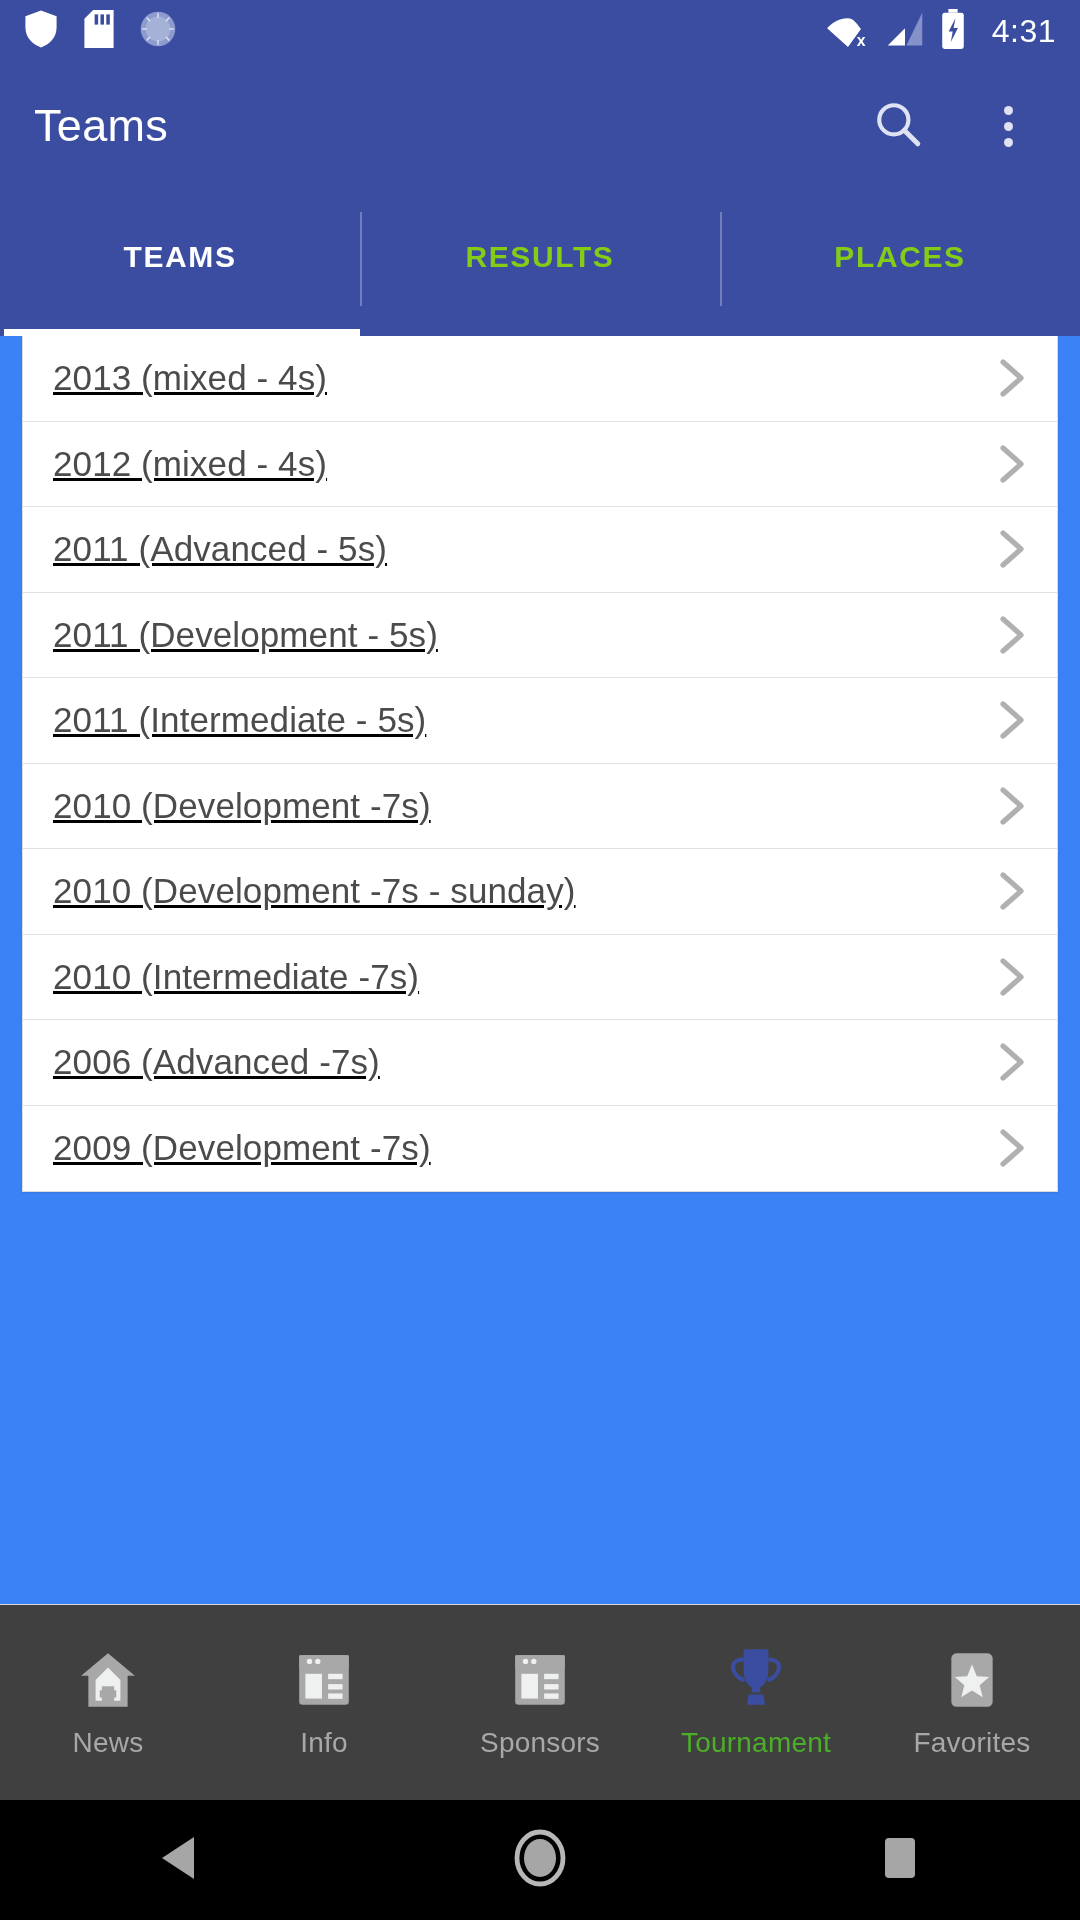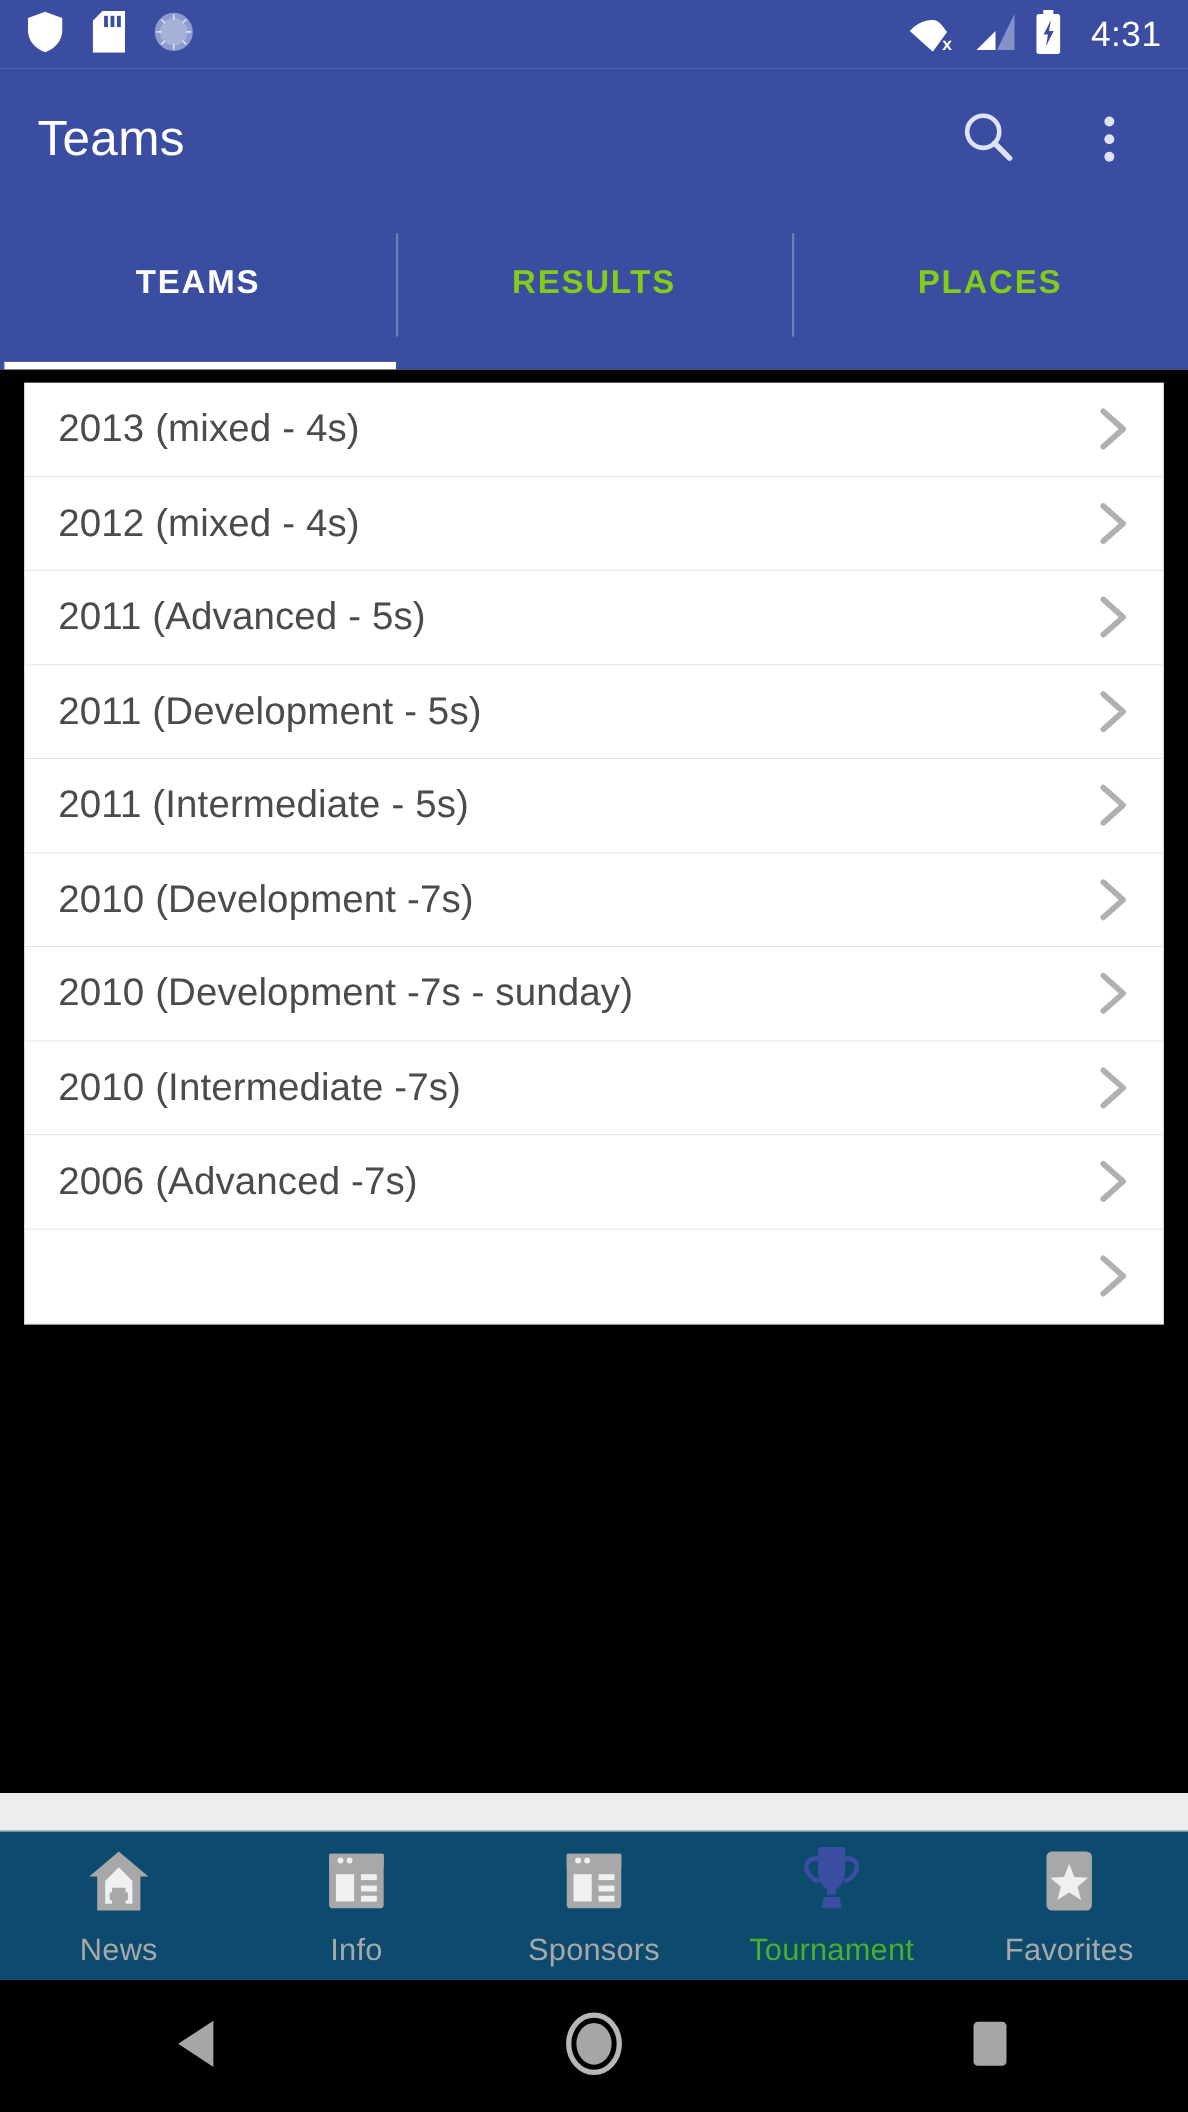--- a/index.html
+++ b/index.html
@@ -46,42 +46,42 @@
     content:""; position:absolute; left:0; top:22px; bottom:30px; width:2px;
     background:rgba(255,255,255,.28);
   }
   .tab-indicator{
     position:absolute; left:4px; bottom:0; width:356px; height:7px; background:#fff;
   }
 
   
   .content{
     position:absolute; left:0; right:0; top:336px; bottom:290px;
-    background:#000000; padding:12px 22px; overflow:hidden;
+    background:#3b82f6; padding:0 22px; overflow:hidden;text-decoration:underline;
   }
   .list{
     background:#fff; border:1px solid #dcdcdc; border-top:none;
     box-shadow:0 1px 2px rgba(0,0,0,.10);
   }
   .row{
     height:85.5px; display:flex; align-items:center;
     padding:0 22px 0 30px; border-bottom:1px solid #e2e2e2;
     cursor:pointer; background:#fff;
   }
   .row:last-child{ border-bottom:none; }
   .row-label{
     font-size:35px; color:#4b4b4b; font-weight:400; letter-spacing:.1px;
     white-space:nowrap;
   }
   .row-chevron{ margin-left:auto; padding-right:6px; display:flex; align-items:center; }
 
   
   .bottomnav{
-    position:absolute; left:0; right:0; bottom:120px; height:136px;
-    background:#0c4a6e; border-top:1px solid #dadada;
+    position:absolute; left:0; right:0; bottom:120px; height:196px;
+    background:#404040; border-top:1px solid #dadada;
     display:flex; align-items:center;
   }
   .navitem{
     flex:1; display:flex; flex-direction:column; align-items:center;
     justify-content:center; gap:16px; cursor:pointer; height:100%;
   }
   .navicon{ height:64px; display:flex; align-items:flex-end; justify-content:center; }
   .navlabel{ font-size:28px; color:#a8a8a8; letter-spacing:.2px; }
   .navitem.active .navlabel{ color:#4caf28; }
 
@@ -255,20 +255,21 @@
         </div>
         <div class="row">
           <span class="row-label">2006 (Advanced -7s)</span>
           <span class="row-chevron">
             <svg width="34" height="44" viewBox="0 0 17 22">
               <polyline points="4,3 13,11 4,19" fill="none" stroke="#b0b0b0" stroke-width="2.6" stroke-linecap="round" stroke-linejoin="round"></polyline>
             </svg>
           </span>
         </div>
         <div class="row">
+          <span class="row-label">2009 (Development -7s)</span>
           <span class="row-chevron">
             <svg width="34" height="44" viewBox="0 0 17 22">
               <polyline points="4,3 13,11 4,19" fill="none" stroke="#b0b0b0" stroke-width="2.6" stroke-linecap="round" stroke-linejoin="round"></polyline>
             </svg>
           </span>
         </div>
       </div>
   </div>
 
   <div class="bottomnav" id="bottom-nav">

